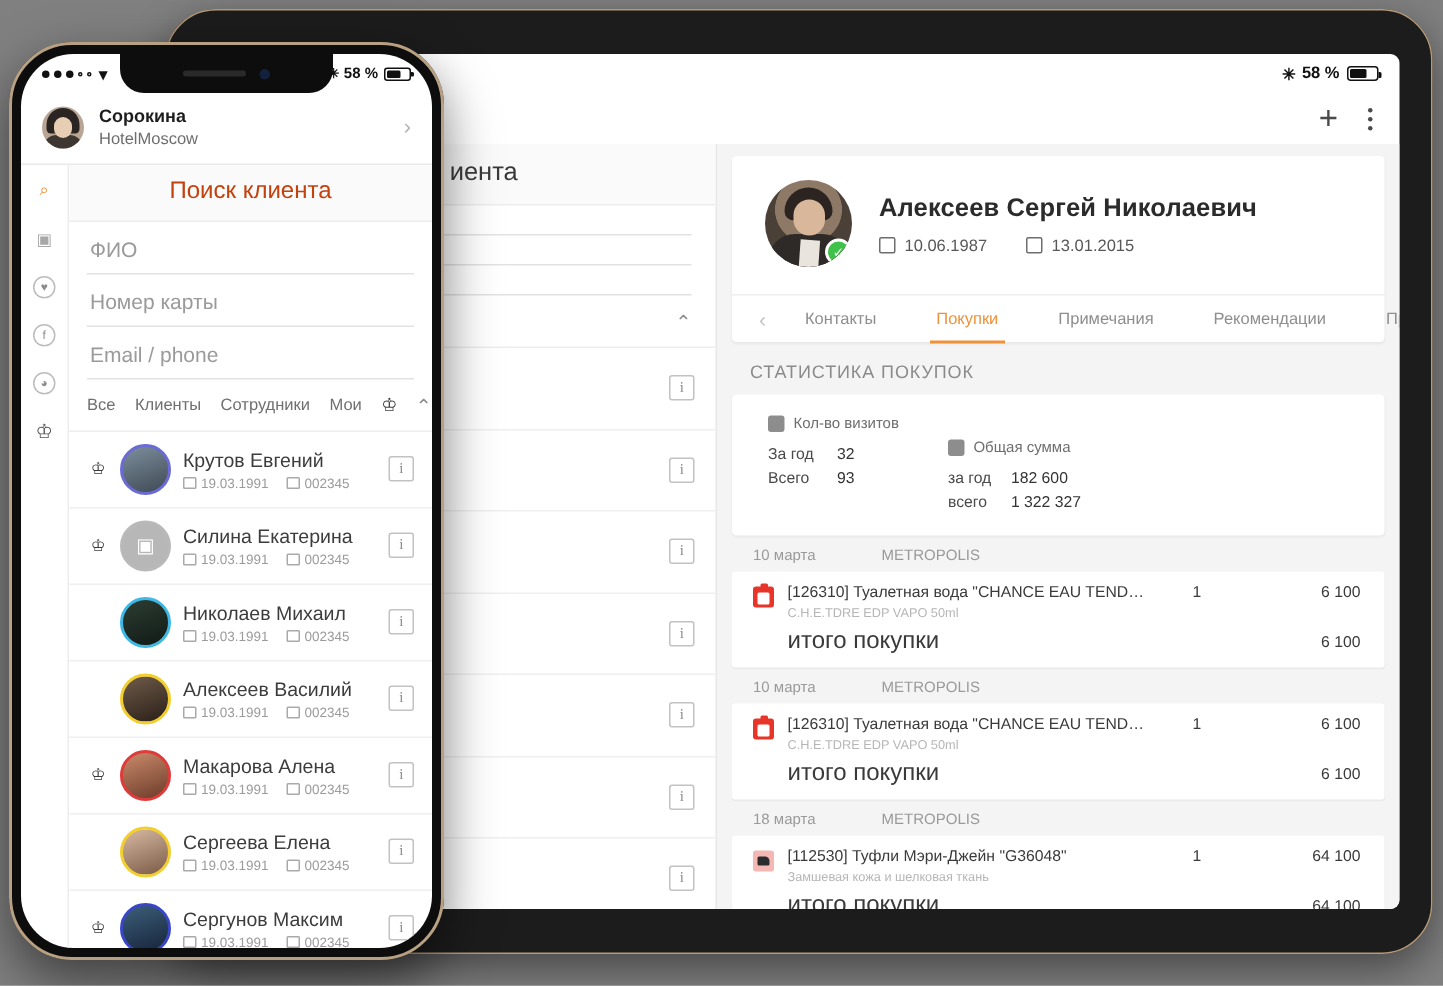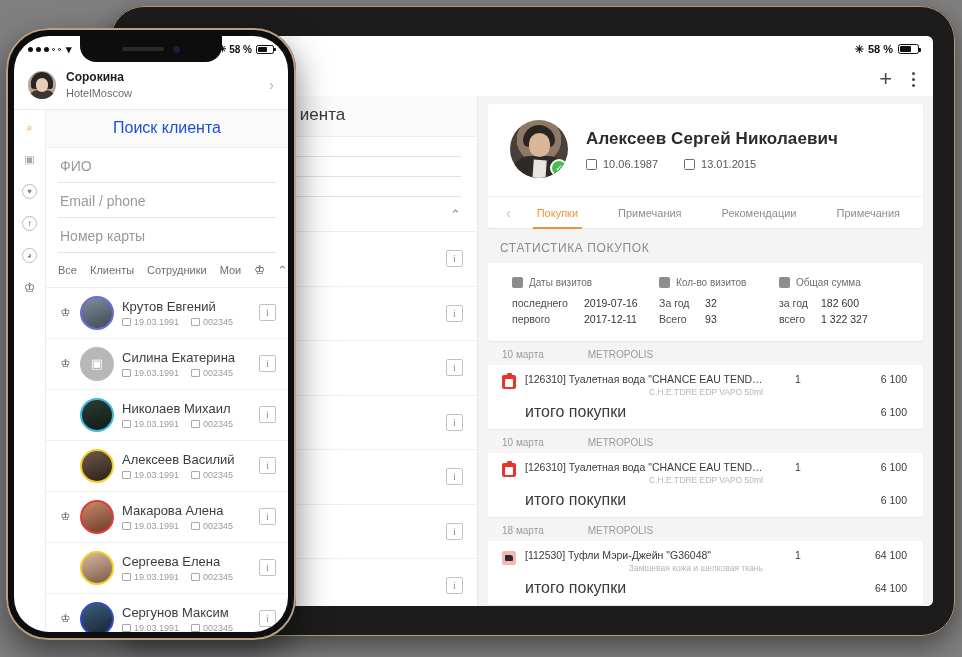--- a/index.html
+++ b/index.html
@@ -134,41 +134,41 @@
   .tabs .tab{ padding:0 20px; height:32px; display:flex; align-items:center; position:relative; white-space:nowrap;}
   .tabs .tab.active{ color:#f0923a;}
   .tabs .tab.active::after{ content:""; position:absolute; left:16px; right:16px; bottom:0; height:2px; background:#f0923a;}
   .tabs .arrow{ color:#c4c4c4; font-size:14px; padding:0 6px;}
 
   .section-title{ font-size:12px; color:#8b8b8b; letter-spacing:.6px; padding:13px 22px 8px;}
 
   .stats{ display:flex; padding:14px 24px 16px; gap:0;}
   .stat-col{ flex:1;}
   .stat-col.c2{ flex:0 0 31%;}
-  .stat-col.c3{ flex:0 0 31%;}
+  .stat-col.c3{ flex:0 0 31%;margin-top:16px;}
   .stat-head{ font-size:10px; color:#6e6e6e; margin-bottom:9px; display:flex; align-items:center; gap:6px;}
   .stat-ico{ width:11px; height:11px; background:#8d8d8d; border-radius:2px; display:inline-block;}
   .stat-line{ display:flex; font-size:10.5px; color:#4a4a4a; margin-top:4px;}
   .stat-line .k{ width:72px; color:#4a4a4a;}
   .stat-line .v{ color:#333;}
   .stat-col.c2 .stat-line .k{ width:46px;}
   .stat-col.c3 .stat-line .k{ width:42px;}
 
   .grp-head{ display:flex; gap:44px; font-size:10px; color:#9a9a9a; padding:8px 24px 5px;}
   .purchase{ background:#fff; margin:0 10px; border-radius:2px; box-shadow:0 1px 1px rgba(0,0,0,.05);}
   .p-row{ display:flex; align-items:flex-start; padding:8px 16px 4px 14px;}
   .p-ico{ width:14px; height:14px; flex:0 0 14px; margin-top:2px; margin-right:9px; position:relative;}
   .p-ico.perfume{ background:#e8352a; border-radius:2px;}
   .p-ico.perfume::before{content:"";position:absolute;left:4.5px;top:-2px;width:5px;height:4px;background:#e8352a;border-radius:1px;}
   .p-ico.perfume::after{content:"";position:absolute;left:3px;top:4px;width:8px;height:8px;background:#fff;border-radius:1px;}
   .p-ico.shoe{ background:#f4b7b4; border-radius:2px;}
   .p-ico.shoe::after{content:"";position:absolute;left:3px;top:4px;width:8px;height:6px;background:#2b2b2b;border-radius:1px 3px 1px 1px;}
   .p-main{ flex:1; min-width:0;}
   .p-title{ font-size:10.5px; color:#3a3a3a; white-space:nowrap; overflow:hidden; text-overflow:ellipsis;}
-  .p-sub{ font-size:8.5px; color:#b6b6b6; margin-top:2px;text-align:right;}
+  .p-sub{ font-size:8.5px; color:#b6b6b6; margin-top:2px;}
   .p-qty{ width:70px; text-align:center; font-size:10.5px; color:#3a3a3a;}
   .p-sum{ width:74px; text-align:right; font-size:10.5px; color:#3a3a3a;}
   .p-total{ display:flex; align-items:center; padding:2px 16px 8px 37px;}
   .p-total .lbl{ flex:1; font-size:16px; color:#3a3a3a;}
   .p-total .val{ width:74px; text-align:right; font-size:10.5px; color:#3a3a3a;}
 
   
   .phone{
     position:absolute; left:6px; top:28px;
     width:290px; height:612px;
@@ -220,21 +220,21 @@
     width:32px; flex:0 0 32px; border-right:1px solid #ededed;
     display:flex; flex-direction:column; align-items:center; padding-top:8px; gap:13px;
   }
   .rail-ico{ width:19px; height:19px; display:flex; align-items:center; justify-content:center; color:#a8a8a8; font-size:11px; position:relative;}
   .rail-ico.active{ color:#f08a2c;}
   .rail-ico.active::before{ content:""; position:absolute; left:-10px; top:-5px; width:2.5px; height:26px; background:#f08a2c;}
   .ring{ width:15px; height:15px; border:1px solid #bcbcbc; border-radius:50%; display:flex; align-items:center; justify-content:center; font-size:8px; color:#8c8c8c;}
   .people-ico{ color:#555; font-size:13px;}
 
   .p-main{ flex:1; display:flex; flex-direction:column; min-width:0;}
-  .p-title-bar{ text-align:center; font-size:16px; color:#1d4ed8; padding:9px 0 10px; background:#fafafa; border-bottom:1px solid #ededed;}
+  .p-title-bar{ text-align:center; font-size:16px; color:#c2410c; padding:9px 0 10px; background:#fafafa; border-bottom:1px solid #ededed;}
   .p-field{ margin:0 12px; padding:10px 2px 8px; border-bottom:1px solid #e2e2e2; font-size:14px; color:#9a9a9a;}
   .p-filters{ display:flex; align-items:center; gap:13px; padding:10px 12px 9px; font-size:11px; color:#6f6f6f; border-bottom:1px solid #ededed;}
   .p-filters .grow{ margin-left:auto;}
   .p-list{ flex:1; overflow:hidden;}
   .p-item{ display:flex; align-items:center; gap:8px; padding:8px 12px; border-bottom:1px solid #efefef; min-height:50px;}
   .grp-ico{ width:14px; flex:0 0 14px; color:#3d3d3d; font-size:11px; text-align:center; letter-spacing:-1px;}
   .p-av{ width:34px; height:34px; flex:0 0 34px; border-radius:50%; border:2px solid #ccc; overflow:hidden; position:relative;}
   .p-info{ flex:1; min-width:0;}
   .p-name{ font-size:13px; color:#3c3c3c; line-height:1.2;}
   .p-meta{ display:flex; gap:12px; font-size:9px; color:#9b9b9b; margin-top:3px; align-items:center;}
@@ -360,46 +360,33 @@
               <div>
                 <div class="profile-name">Алексеев Сергей Николаевич</div>
                 <div class="profile-meta">
                   <div><span class="ic"></span><span>10.06.1987</span></div>
                   <div><span class="ic"></span><span>13.01.2015</span></div>
                 </div>
               </div>
             </div>
             <div class="tabs">
               <span class="arrow">‹</span>
+              <span class="tab">Контакты</span>
               <span class="tab active">Покупки</span>
               <span class="tab">Примечания</span>
               <span class="tab">Рекомендации</span>
               <span class="tab">Примечания</span>
 
             </div>
           </div>
 
           <div class="section-title">СТАТИСТИКА ПОКУПОК</div>
 
           <div class="card" style="margin-top:0;">
             <div class="stats">
-              <div class="stat-col">
-                <div class="stat-head">
-                    <span class="stat-ico"></span>
-                    <span>Даты визитов</span>
-                  </div>
-                <div class="stat-line">
-                    <span class="k">последнего</span>
-                    <span class="v">2019-07-16</span>
-                  </div>
-                <div class="stat-line">
-                    <span class="k">первого</span>
-                    <span class="v">2017-12-11</span>
-                  </div>
-              </div>
               <div class="stat-col c2">
                 <div class="stat-head">
                     <span class="stat-ico"></span>
                     <span>Кол-во визитов</span>
                   </div>
                 <div class="stat-line">
                     <span class="k">За год</span>
                     <span class="v">32</span>
                   </div>
                 <div class="stat-line">
@@ -548,22 +535,22 @@
           <div class="rail-ico">
               <span class="ring">◕</span>
             </div>
           <div class="rail-ico people-ico">♔</div>
         </div>
 
         <div class="p-main">
           <div class="p-title-bar">Поиск клиента</div>
 
           <div class="p-field">ФИО</div>
+          <div class="p-field">Номер карты</div>
           <div class="p-field">Email / phone</div>
-          <div class="p-field">Номер карты</div>
 
           <div class="p-filters">
             <span>Все</span>
             <span>Клиенты</span>
             <span>Сотрудники</span>
             <span>Мои</span>
             <span class="grow" style="color:#3d3d3d;font-size:12px;letter-spacing:-1px;">♔</span>
             <span style="color:#8a8a8a;font-size:13px;">⌃</span>
           </div>
 

